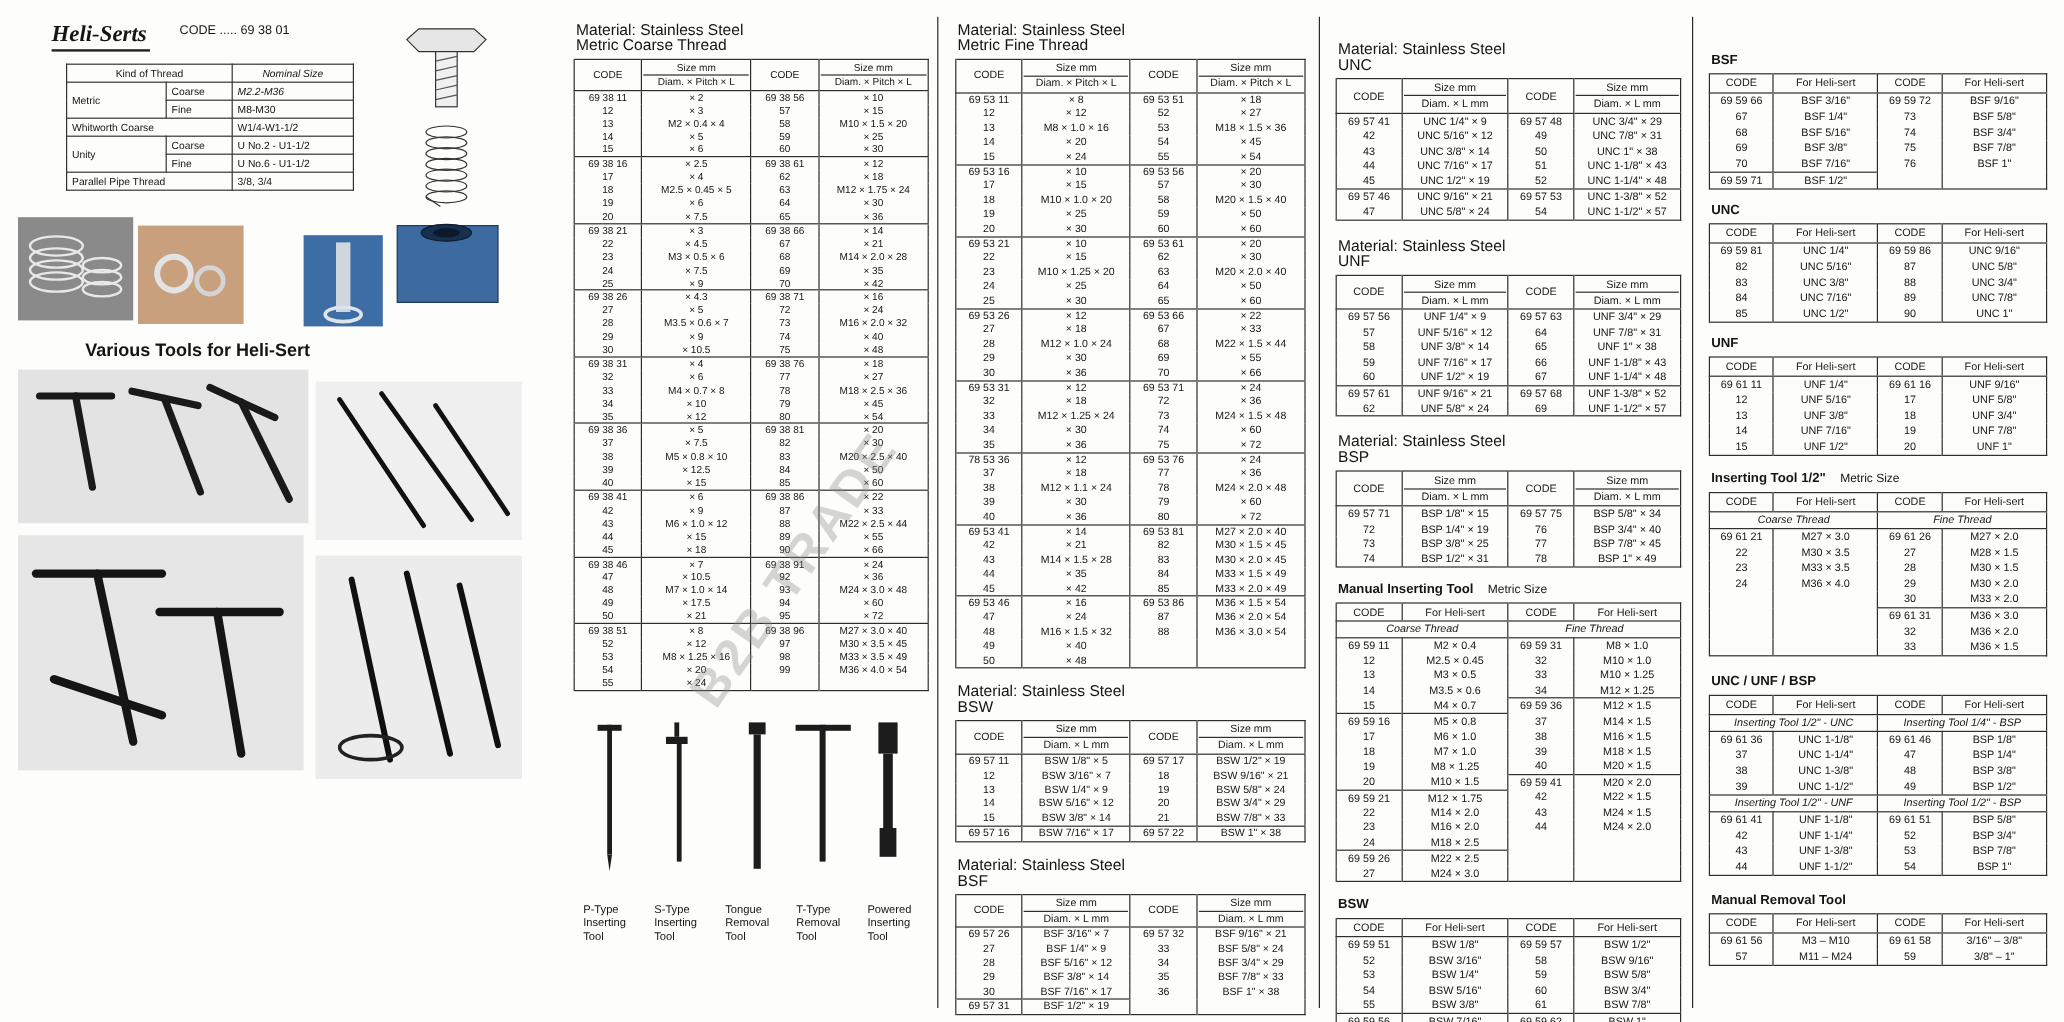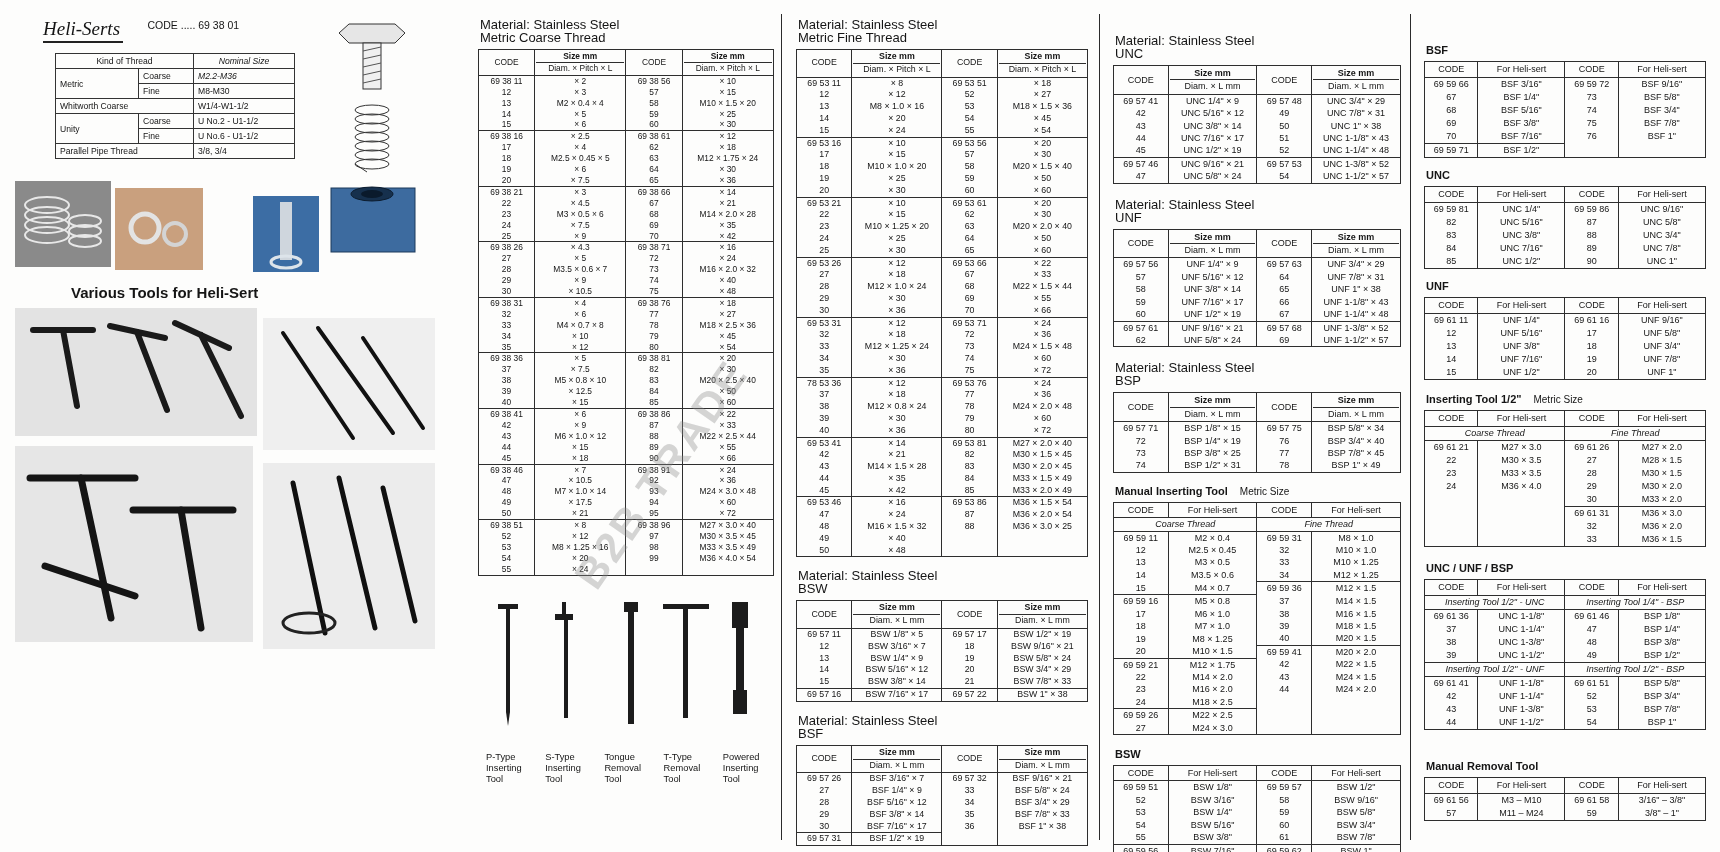--- a/index.html
+++ b/index.html
@@ -6,39 +6,39 @@
   .page{position:relative;width:1720px;height:852px;background:#fdfdfc;font-family:"Liberation Sans",sans-serif;color:#151515;overflow:hidden;}
   .vline{position:absolute;top:14px;height:826px;width:1px;background:#2b2b2b;}
   .col{position:absolute;top:18px;}
   .col-a{left:15px;width:424px;height:822px;}
   .col-b{left:478px;width:296px;}
   .col-c{left:796px;width:292px;}
   .col-d{left:1113px;width:288px;top:34px;}
   .col-e{left:1424px;width:282px;top:44px;}
 
   .title-row{margin-left:28px;white-space:nowrap;}
-  .brand{font-family:"Liberation Serif",serif;font-style:italic;font-weight:normal;font-size:19px;display:inline-block;border-bottom:2px solid #222;padding:0 3px 1px 0;margin:0;}
+  .brand{font-family:"Liberation Serif",serif;font-style:italic;font-weight:bold;font-size:19px;display:inline-block;border-bottom:2px solid #222;padding:0 3px 1px 0;margin:0;}
   .code-label{font-size:10.5px;margin-left:20px;vertical-align:6px;}
 
   .kind-table{border-collapse:collapse;margin:10px 0 0 40px;font-size:8.6px;line-height:10px;}
   .kind-table th,.kind-table td{border:1px solid #333;padding:2px 4px;font-weight:normal;text-align:left;}
   .kind-table th{text-align:center;}
   .kind-table .c1{width:74px;}.kind-table .c2{width:46px;}.kind-table .c3{width:92px;font-style:italic;}
 
   .photo{position:absolute;overflow:hidden;}
   .tools-heading{position:absolute;left:56px;top:266px;font-size:15px;font-weight:bold;margin:0;}
 
   .mat-title{font-size:13px;line-height:13px;margin:0 0 5px 2px;}
   .bold-title{font-size:11px;line-height:13px;margin:0 0 4px 2px;font-weight:bold;}
   .bold-title .side{font-weight:normal;font-size:10px;margin-left:12px;}
 
   table.ctable{border-collapse:collapse;width:100%;table-layout:fixed;border:1px solid #2e2e2e;}
   .ctable th,.ctable td{border-left:1px solid #2e2e2e;padding:0 1px;text-align:center;font-weight:normal;white-space:nowrap;overflow:hidden;}
   .ctable thead th{border-bottom:1px solid #2e2e2e;padding:1px;}
-  .hd-top{border-bottom:1px solid #2e2e2e;font-weight:bold;}
+  .hd-top{border-bottom:1px solid #2e2e2e;}
   td.gs{border-top:1px solid #2e2e2e;}
   tr.subhead td{border-top:1px solid #2e2e2e;border-bottom:1px solid #2e2e2e;font-style:italic;}
 
   .col-b .ctable th,.col-b .ctable td{font-size:8.4px;line-height:10.9px;}
   .col-c .ctable th,.col-c .ctable td{font-size:8.8px;line-height:11.8px;}
   .col-d .ctable th,.col-d .ctable td{font-size:9px;line-height:12.4px;}
   .col-e .ctable th,.col-e .ctable td{font-size:9px;line-height:13px;}
 
   .drawings{margin-top:20px;}
   .draw-labels{display:flex;margin-top:6px;}
@@ -719,21 +719,21 @@
               <td class="gs">× 24</td>
             </tr>
             <tr>
               <td class="">37</td>
               <td class="">× 18</td>
               <td class="">77</td>
               <td class="">× 36</td>
             </tr>
             <tr>
               <td class="">38</td>
-              <td class="">M12 × 0.8 × 24</td>
+              <td class="">M12 × 1.1 × 24</td>
               <td class="">78</td>
               <td class="">M24 × 2.0 × 48</td>
             </tr>
             <tr>
               <td class="">39</td>
               <td class="">× 30</td>
               <td class="">79</td>
               <td class="">× 60</td>
             </tr>
             <tr>
@@ -781,21 +781,21 @@
             <tr>
               <td class="">47</td>
               <td class="">× 24</td>
               <td class="">87</td>
               <td class="">M36 × 2.0 × 54</td>
             </tr>
             <tr>
               <td class="">48</td>
               <td class="">M16 × 1.5 × 32</td>
               <td class="">88</td>
-              <td class="">M36 × 3.0 × 25</td>
+              <td class="">M36 × 3.0 × 54</td>
             </tr>
             <tr>
               <td class="">49</td>
               <td class="">× 40</td>
               <td class=""></td>
               <td class=""></td>
             </tr>
             <tr>
               <td class="">50</td>
               <td class="">× 48</td>
@@ -1646,21 +1646,21 @@
             <tr>
               <td class="">44</td>
               <td class="">UNF 1-1/2"</td>
               <td class="">54</td>
               <td class="">BSP 1"</td>
             </tr>
           </tbody>
         </table>
       </div>
 
-    <div class="bold-title" style="margin-top:30px">
+    <div class="bold-title" style="margin-top:14px">
       <span>Manual Removal Tool</span>
     </div>
     <div class="twrap">
         <table class="ctable">
           <colgroup>
             <col style="width: 19%;">
             <col style="width: 31%;">
             <col style="width: 19%;">
             <col style="width: 31%;">
           </colgroup>

